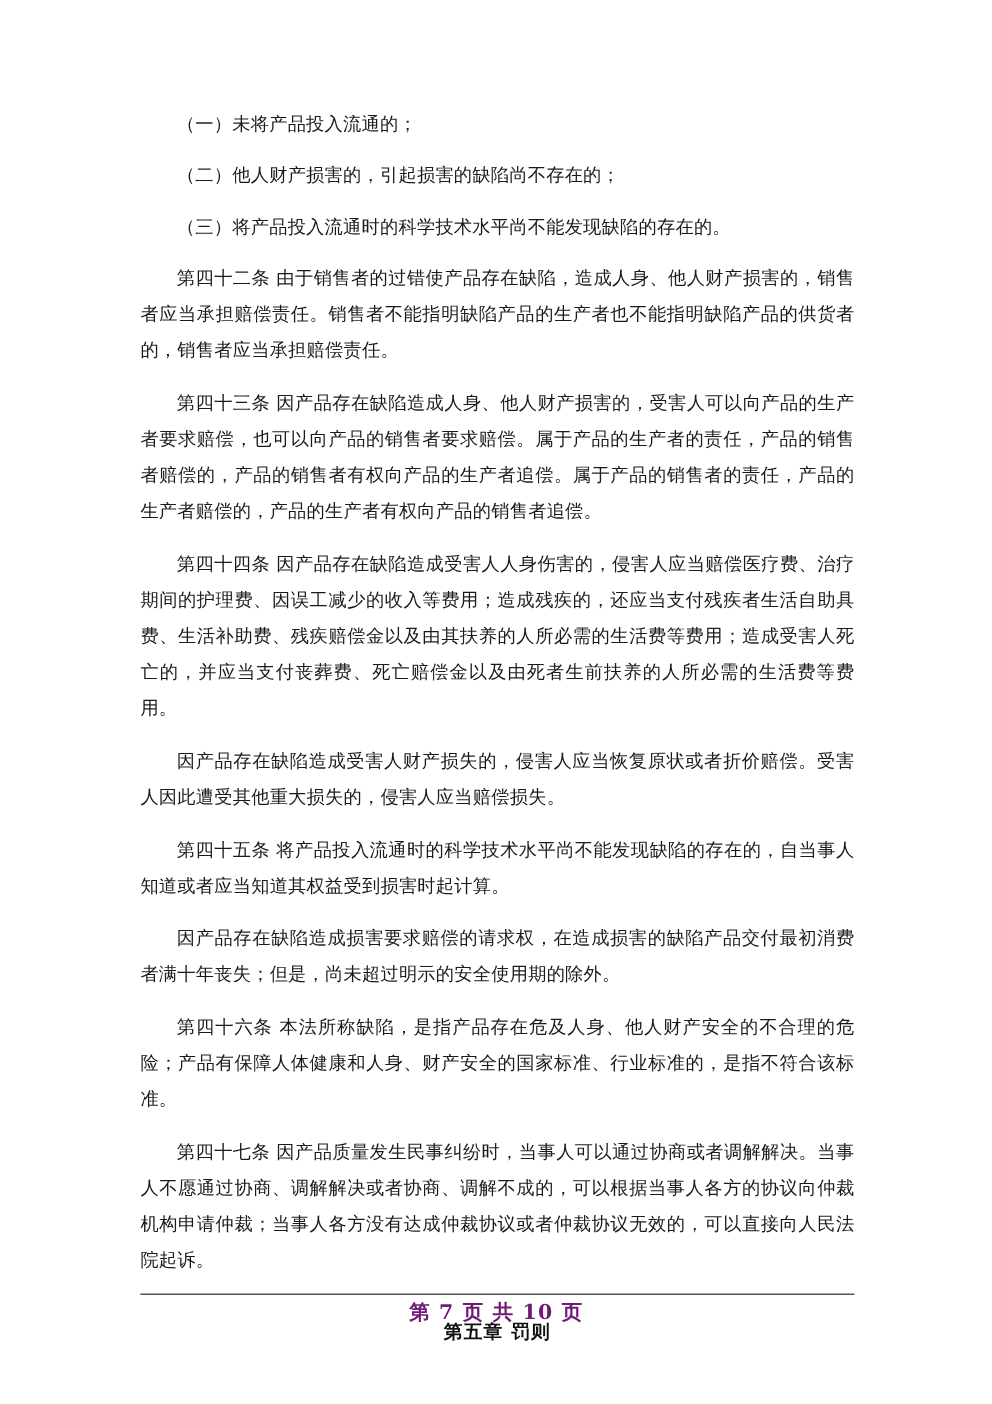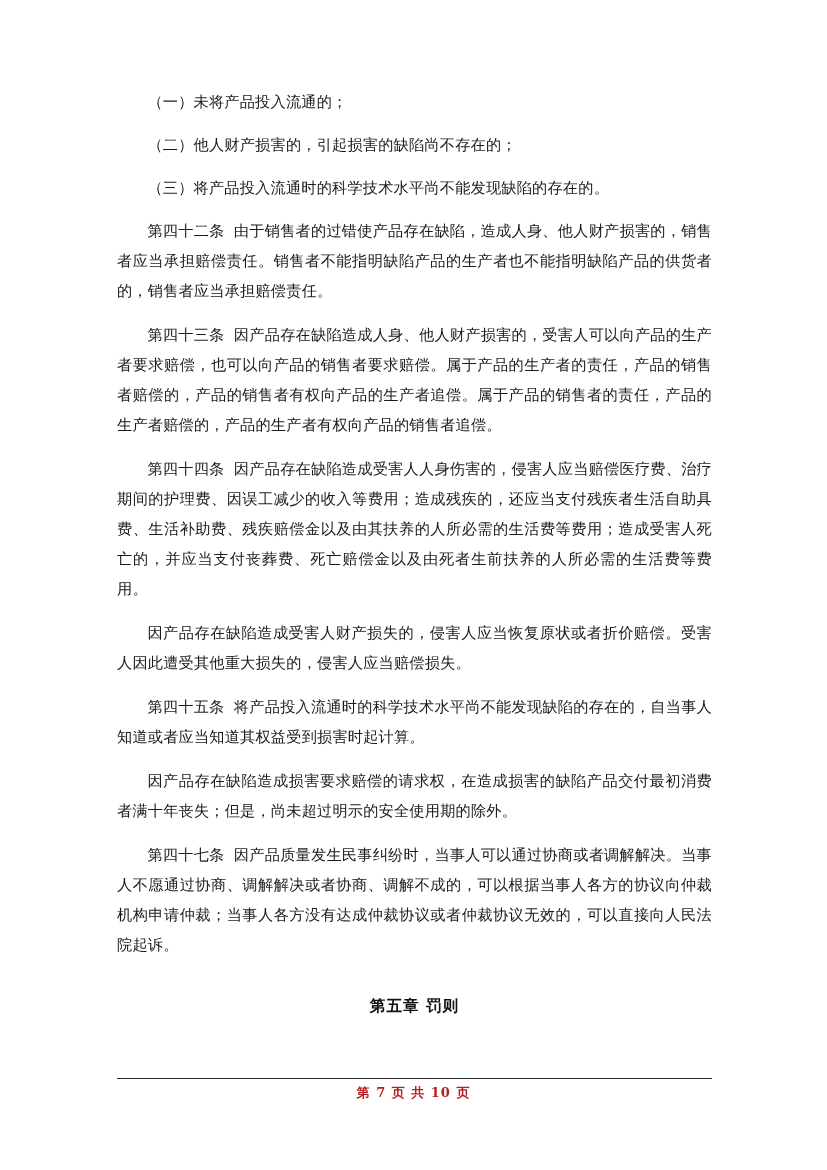--- a/index.html
+++ b/index.html
@@ -27,21 +27,20 @@
   }
   .para {
     font-size: 15.2px;
     line-height: 30px;
     color: #1a1a1a;
     text-align: justify;
     text-justify: inter-ideograph;
     margin: 0 0 14px 0;
     text-indent: 2em;
     letter-spacing: 0.2px;
-    font-family: Liberation Mono, monospace;
   }
   .para.tight {
     margin-bottom: 13px;
   }
   .chapter-heading {
     font-size: 15.6px;
     line-height: 30px;
     color: #111111;
     text-align: center;
     font-weight: bold;
@@ -50,22 +49,22 @@
   }
   .footer {
     position: absolute;
     left: 0;
     right: 0;
     top: 1082px;
     text-align: center;
   }
   .footer-inner {
     display: inline-block;
-    font-size: 13px;
-    color: #b91c1c;
+    font-size: 17px;
+    color: #701a75;
     letter-spacing: 1px;
     font-weight: bold;
   }
   .footer-rule {
     position: absolute;
     left: 117px;
     width: 595px;
     top: 1078px;
     height: 1px;
     background: #2a2a2a;
@@ -82,20 +81,21 @@
   <div class="content">
     <p class="para tight">（一）未将产品投入流通的；</p>
     <p class="para tight">（二）他人财产损害的，引起损害的缺陷尚不存在的；</p>
     <p class="para tight">（三）将产品投入流通时的科学技术水平尚不能发现缺陷的存在的。</p>
     <p class="para">第四十二条 由于销售者的过错使产品存在缺陷，造成人身、他人财产损害的，销售者应当承担赔偿责任。销售者不能指明缺陷产品的生产者也不能指明缺陷产品的供货者的，销售者应当承担赔偿责任。</p>
     <p class="para">第四十三条 因产品存在缺陷造成人身、他人财产损害的，受害人可以向产品的生产者要求赔偿，也可以向产品的销售者要求赔偿。属于产品的生产者的责任，产品的销售者赔偿的，产品的销售者有权向产品的生产者追偿。属于产品的销售者的责任，产品的生产者赔偿的，产品的生产者有权向产品的销售者追偿。</p>
     <p class="para">第四十四条 因产品存在缺陷造成受害人人身伤害的，侵害人应当赔偿医疗费、治疗期间的护理费、因误工减少的收入等费用；造成残疾的，还应当支付残疾者生活自助具费、生活补助费、残疾赔偿金以及由其扶养的人所必需的生活费等费用；造成受害人死亡的，并应当支付丧葬费、死亡赔偿金以及由死者生前扶养的人所必需的生活费等费用。</p>
     <p class="para">因产品存在缺陷造成受害人财产损失的，侵害人应当恢复原状或者折价赔偿。受害人因此遭受其他重大损失的，侵害人应当赔偿损失。</p>
     <p class="para">第四十五条 将产品投入流通时的科学技术水平尚不能发现缺陷的存在的，自当事人知道或者应当知道其权益受到损害时起计算。</p>
     <p class="para">因产品存在缺陷造成损害要求赔偿的请求权，在造成损害的缺陷产品交付最初消费者满十年丧失；但是，尚未超过明示的安全使用期的除外。</p>
+    <p class="para">第四十六条 本法所称缺陷，是指产品存在危及人身、他人财产安全的不合理的危险；产品有保障人体健康和人身、财产安全的国家标准、行业标准的，是指不符合该标准。</p>
     <p class="para">第四十七条 因产品质量发生民事纠纷时，当事人可以通过协商或者调解解决。当事人不愿通过协商、调解解决或者协商、调解不成的，可以根据当事人各方的协议向仲裁机构申请仲裁；当事人各方没有达成仲裁协议或者仲裁协议无效的，可以直接向人民法院起诉。</p>
     <div class="chapter-heading">第五章  罚则</div>
   </div>
 
   <div class="footer-rule"></div>
 
   <div class="footer">
     <span class="footer-inner">
       <span>第</span>
       <span class="footer-num">7</span>

